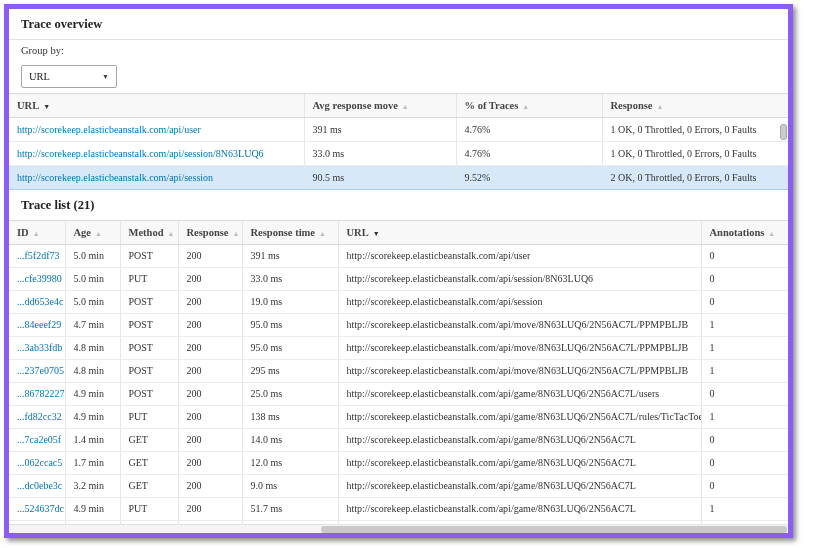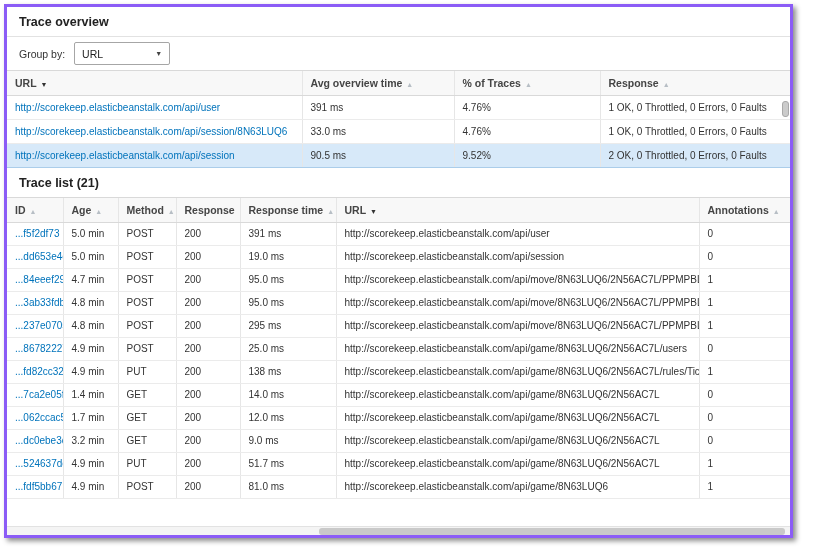--- a/index.html
+++ b/index.html
@@ -4,32 +4,33 @@
 <style>
   * { box-sizing: border-box; margin: 0; padding: 0; }
   html, body { width: 815px; height: 548px; background: #fff; overflow: hidden; }
   body { font-family: "Liberation Sans", sans-serif; font-size: 10.5px; color: #333; }
 
   .panel {
     position: relative;
     width: 789px; height: 534px;
     margin: 4px 0 0 4px;
     background: #fff;
-    border: 3px solid #8b5cf6;
+    border: 5px solid #8b5cf6;
     box-shadow: 3px 3px 5px rgba(0,0,0,.45);
     overflow: hidden;
+    font-family: Liberation Serif, serif;
   }
 
   .section-title {
     font-size: 12.5px; font-weight: bold; color: #222;
     padding: 8px 12px 7px;
   }
   .top-divider { border-bottom: 1px solid #e2e2e2; }
 
-  .groupby-row { display: flex; align-items: center; gap: 9px; padding: 5px 12px; }
+  .groupby-row { display: flex; gap: 9px; padding: 5px 12px; flex-direction: column; }
   .groupby-label { font-size: 10.5px; color: #333; }
   .select {
     width: 96px; height: 23px;
     border: 1px solid #a6a6a6; border-radius: 2px;
     background: #fff; cursor: pointer;
     display: flex; align-items: center; justify-content: space-between;
     padding: 0 7px; font-size: 10.5px; color: #222;
   }
   .caret { font-size: 7px; color: #444; }
 
@@ -97,21 +98,21 @@
     <table class="tbl overview-tbl">
       <colgroup>
         <col style="width:295px">
         <col style="width:152px">
         <col style="width:146px">
         <col style="width:194px">
       </colgroup>
       <thead>
           <tr>
             <th><span>URL</span><span class="arr desc">▼</span></th>
-            <th><span>Avg overview time</span><span class="arr asc">▲</span></th>
+            <th><span>Avg response move</span><span class="arr asc">▲</span></th>
             <th><span>% of Traces</span><span class="arr asc">▲</span></th>
             <th><span>Response</span><span class="arr asc">▲</span></th>
           </tr>
         </thead>
       <tbody>
           <tr>
             <td><a>http://scorekeep.elasticbeanstalk.com/api/user</a></td>
             <td>391 ms</td>
             <td>4.76%</td>
             <td>1 OK, 0 Throttled, 0 Errors, 0 Faults</td>
@@ -160,20 +161,29 @@
         <tr>
           <td><a>...f5f2df73</a></td>
           <td>5.0 min</td>
           <td>POST</td>
           <td>200</td>
           <td>391 ms</td>
           <td>http://scorekeep.elasticbeanstalk.com/api/user</td>
           <td>0</td>
         </tr>
         <tr>
+          <td><a>...cfe39980</a></td>
+          <td>5.0 min</td>
+          <td>PUT</td>
+          <td>200</td>
+          <td>33.0 ms</td>
+          <td>http://scorekeep.elasticbeanstalk.com/api/session/8N63LUQ6</td>
+          <td>0</td>
+        </tr>
+        <tr>
           <td><a>...dd653e4c</a></td>
           <td>5.0 min</td>
           <td>POST</td>
           <td>200</td>
           <td>19.0 ms</td>
           <td>http://scorekeep.elasticbeanstalk.com/api/session</td>
           <td>0</td>
         </tr>
         <tr>
           <td><a>...84eeef29</a></td>

